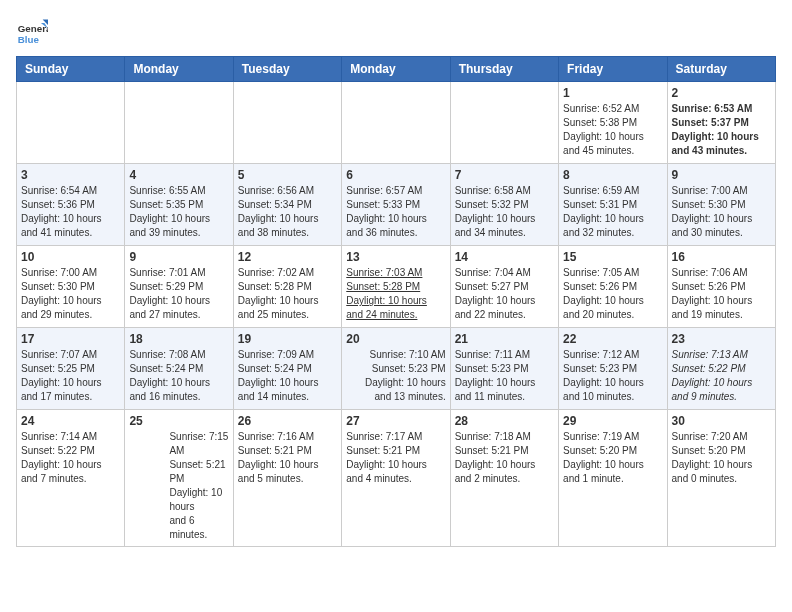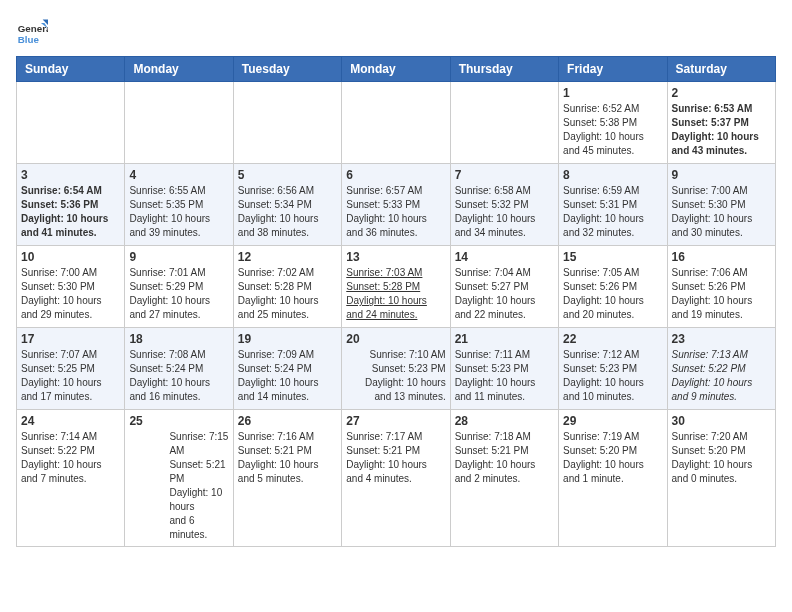--- a/index.html
+++ b/index.html
@@ -121,21 +121,21 @@
           <div class="day-num">2</div>
           <div class="day-info" style="white-space: pre-line; font-weight: bold;">Sunrise: 6:53 AM
 Sunset: 5:37 PM
 Daylight: 10 hours
 and 43 minutes.</div>
         </td>
       </tr>
       <tr>
         <td>
           <div class="day-num">3</div>
-          <div class="day-info" style="white-space: pre-line; font-weight: bold;">Sunrise: 6:54 AM
+          <div class="day-info" style="white-space: pre-line;">Sunrise: 6:54 AM
 Sunset: 5:36 PM
 Daylight: 10 hours
 and 41 minutes.</div>
         </td>
         <td>
           <div class="day-num">4</div>
           <div class="day-info" style="white-space: pre-line;">Sunrise: 6:55 AM
 Sunset: 5:35 PM
 Daylight: 10 hours
 and 39 minutes.</div>

